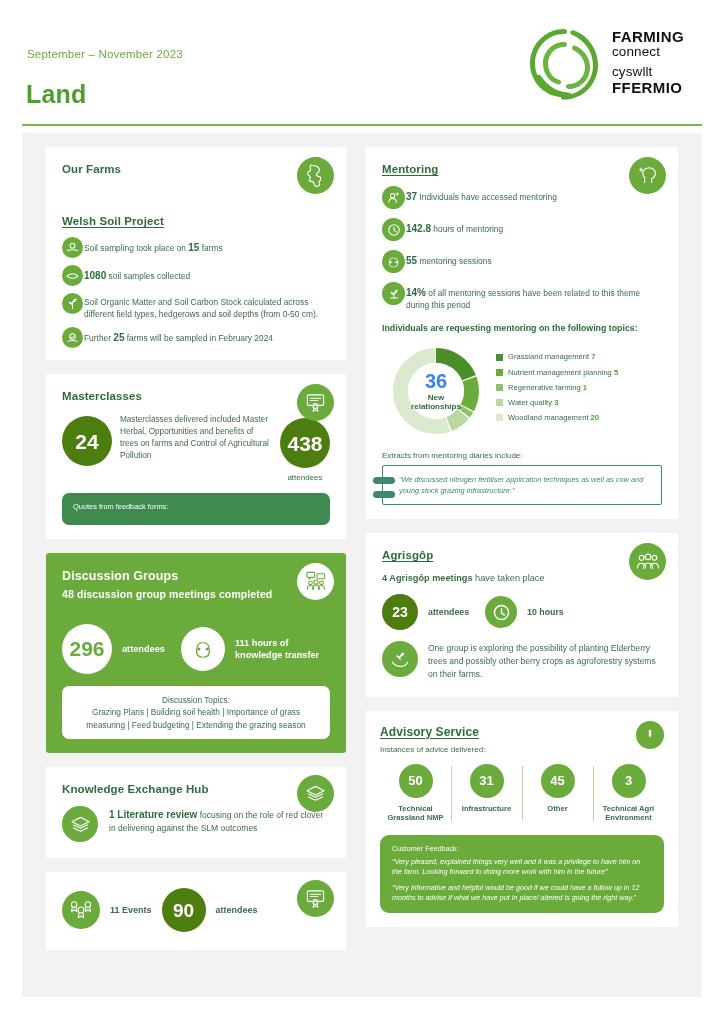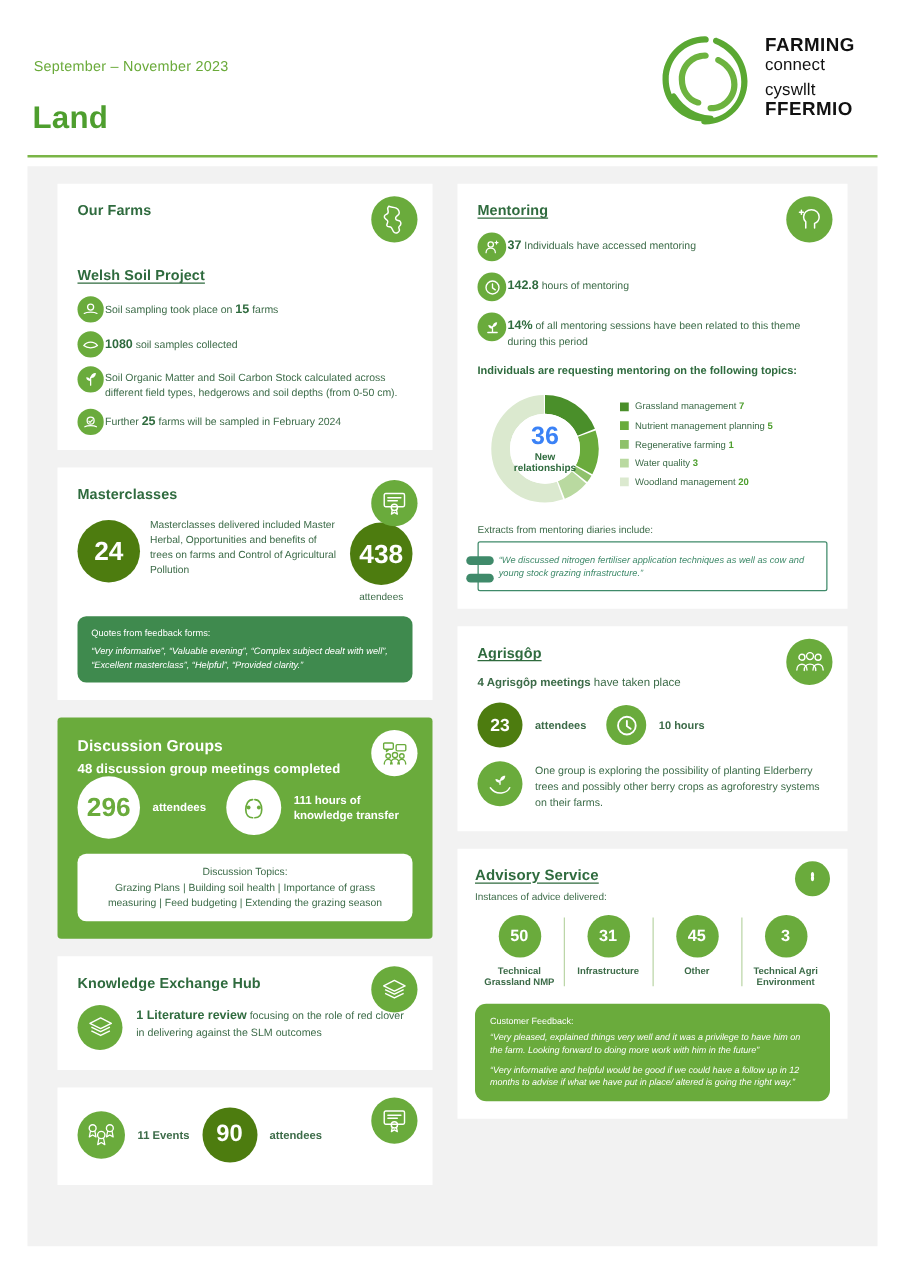--- a/index.html
+++ b/index.html
@@ -227,38 +227,37 @@
           <div class="numc" style="width:50px;height:50px;font-size:21px;margin-top:4px;">24</div>
           <div class="row-txt" style="flex:1;font-size:8.2px;line-height:1.45;padding-top:2px;">Masterclasses delivered included Master Herbal, Opportunities and benefits of trees on farms and Control of Agricultural Pollution</div>
           <div style="text-align:center;margin-top:6px;">
             <div class="numc" style="width:50px;height:50px;font-size:21px;">438</div>
             <div style="font-size:8px;color:#3c6b48;margin-top:5px;">attendees</div>
           </div>
         </div>
 
         <div class="quotebox" style="margin-top:11px;">
           <div class="lead">Quotes from feedback forms:</div>
-          <div>“Very informative”, “Valuable evening”, “Complex subject dealt with well”, “Excellent masterclass”, “Helpful”, “Provided clarity.”</div>
         </div>
       </div>
 
       <div class="card green" style="padding:16px 16px 14px; border-radius:3px;">
         <div class="badge-icon white-bg" style="right:12px; top:10px;">
           <svg width="22" height="20" viewBox="0 0 24 22">
               <rect x="2" y="1.5" width="8.5" height="5.5" rx="1" fill="none" stroke="#6aab3c" stroke-width="1.2"></rect>
               <path d="M4.5 7v2l2.2-2" fill="none" stroke="#6aab3c" stroke-width="1.2" stroke-linejoin="round"></path>
               <rect x="13" y="3" width="8.5" height="5.5" rx="1" fill="none" stroke="#6aab3c" stroke-width="1.2"></rect>
               <circle cx="6" cy="13" r="2" fill="none" stroke="#6aab3c" stroke-width="1.2"></circle>
               <circle cx="12" cy="12.2" r="2.3" fill="none" stroke="#6aab3c" stroke-width="1.2"></circle>
               <circle cx="18" cy="13" r="2" fill="none" stroke="#6aab3c" stroke-width="1.2"></circle>
               <path d="M2.6 20c0-2.4 1.6-4 3.4-4s3.4 1.6 3.4 4M8.2 20c0-2.8 1.8-4.6 3.8-4.6s3.8 1.8 3.8 4.6M14.6 20c0-2.4 1.6-4 3.4-4s3.4 1.6 3.4 4" fill="none" stroke="#6aab3c" stroke-width="1.2" stroke-linecap="round"></path>
             </svg>
         </div>
         <div class="card-title white" style="font-size:12.5px;margin-bottom:5px;">Discussion Groups</div>
-        <div class="card-title white" style="font-size:10.5px;margin-bottom:0;">48 discussion group meetings completed</div>
+        <div class="card-title white" style="font-size:10.5px;margin-bottom:24px;">48 discussion group meetings completed</div>
 
         <div style="display:flex; align-items:center; gap:10px; margin-bottom:12px;">
           <div class="numc" style="width:50px;height:50px;font-size:21px;background:#fff;color:#6aab3c;">296</div>
           <div style="color:#fff;font-size:9.2px;font-weight:bold;">attendees</div>
           <div style="width:44px;height:44px;border-radius:50%;background:#fff;display:flex;align-items:center;justify-content:center;margin-left:6px;">
             <svg width="26" height="20" viewBox="0 0 28 22">
                 <path d="M13 20c-3.5 0-6-2.6-6-7 0-4.8 2-9 6-9" fill="none" stroke="#6aab3c" stroke-width="1.5" stroke-linecap="round"></path>
                 <path d="M15 20c3.5 0 6-2.6 6-7 0-4.8-2-9-6-9" fill="none" stroke="#6aab3c" stroke-width="1.5" stroke-linecap="round"></path>
                 <circle cx="9.5" cy="11" r="1.7" fill="#6aab3c"></circle>
                 <circle cx="18.5" cy="11" r="1.7" fill="#6aab3c"></circle>
@@ -346,20 +345,31 @@
         <div class="row" style="margin-bottom:9px;">
           <span class="ico" style="width:23px;height:23px;">
             <svg width="14" height="14" viewBox="0 0 14 14">
                 <circle cx="7" cy="7" r="5.2" fill="none" stroke="#fff" stroke-width="1.1"></circle>
                 <path d="M7 4.2V7.3l2.2 1.6" fill="none" stroke="#fff" stroke-width="1.1" stroke-linecap="round"></path>
               </svg>
           </span>
           <span class="row-txt"><b>142.8</b> hours of mentoring</span>
         </div>
 
+        <div class="row" style="margin-bottom:9px;">
+          <span class="ico" style="width:23px;height:23px;">
+            <svg width="16" height="12" viewBox="0 0 18 13">
+                <path d="M7.5 12c-2.2 0-3.8-1.6-3.8-4.4C3.7 4.6 5 2 7.5 2" fill="none" stroke="#fff" stroke-width="1.1" stroke-linecap="round"></path>
+                <path d="M9.5 12c2.2 0 3.8-1.6 3.8-4.4C13.3 4.6 12 2 9.5 2" fill="none" stroke="#fff" stroke-width="1.1" stroke-linecap="round"></path>
+                <circle cx="5.6" cy="6.8" r="1.1" fill="#fff"></circle>
+                <circle cx="11.4" cy="6.8" r="1.1" fill="#fff"></circle>
+              </svg>
+          </span>
+          <span class="row-txt"><b>55</b> mentoring sessions</span>
+        </div>
 
         <div class="row" style="margin-bottom:11px;">
           <span class="ico" style="width:23px;height:23px;">
             <svg width="14" height="13" viewBox="0 0 14 14">
                 <path d="M7 11.5V6.5" stroke="#fff" stroke-width="1.1" stroke-linecap="round"></path>
                 <path d="M7 7.2C7 4.6 8.8 3 11 3c0 2.6-1.7 4.2-4 4.2z" fill="#fff"></path>
                 <path d="M7 8.6C7 6.6 5.4 5.4 3.4 5.4c0 2 1.5 3.2 3.6 3.2z" fill="#fff"></path>
                 <path d="M3 11.8h8" stroke="#fff" stroke-width="1.2" stroke-linecap="round"></path>
               </svg>
           </span>

